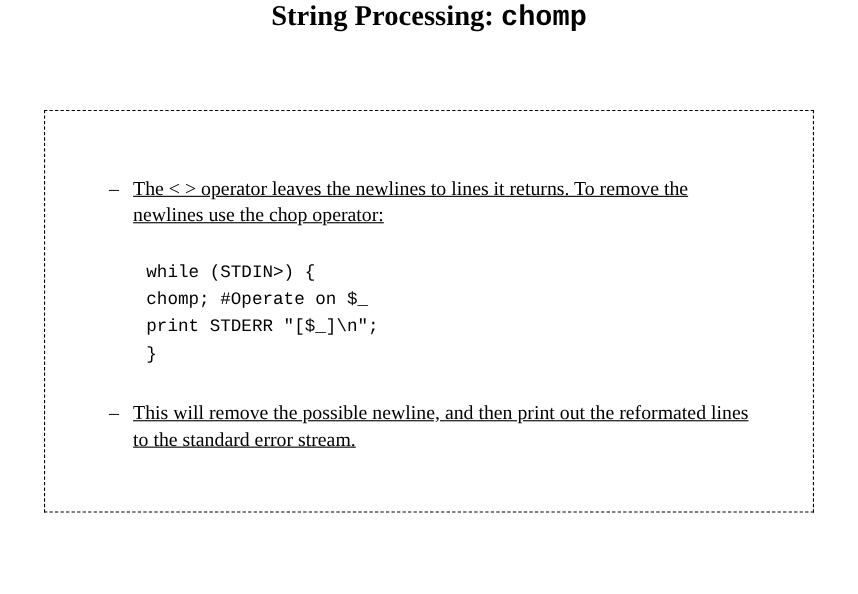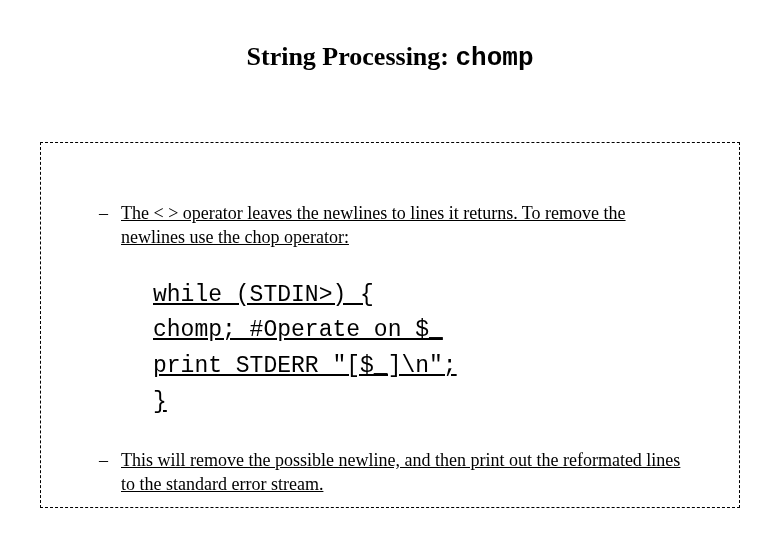--- a/index.html
+++ b/index.html
@@ -1,24 +1,24 @@
 <!DOCTYPE html>
 <html><head>
 <meta charset="utf-8">
 <style>
   * { box-sizing: border-box; margin: 0; padding: 0; }
   html, body { width: 780px; height: 540px; background: #fff; font-family: "Times New Roman", Times, serif; color: #000; }
   .slide { width: 780px; height: 540px; position: relative; padding: 0; }
-  .title { text-align: center; font-size: 26px; font-weight: bold; margin-top: 42px; }
+  .title { text-align: center; font-size: 26px; font-weight: bold; }
   .title-mono { font-family: "Courier New", Courier, monospace; font-weight: bold; }
   .box { position: absolute; left: 40px; right: 40px; top: 100px; bottom: 74px; border: 1.5px dashed #000; padding: 58px 28px 20px 28px; }
   .bullet { display: flex; font-size: 18px; line-height: 1.35; margin-left: 30px; margin-right: 20px; }
   .bullet .dash { flex: 0 0 auto; width: 22px; }
   .bullet .txt { flex: 1; text-decoration: underline; }
-  .code { font-family: "Courier New", Courier, monospace; font-size: 23px; line-height: 1.55; margin: 28px 0 28px 84px; white-space: pre; text-decoration: underline; }
+  .code { font-family: "Courier New", Courier, monospace; font-size: 16px; line-height: 1.55; margin: 28px 0 28px 64px; white-space: pre; }
 </style>
 </head>
 <body>
 
 <div class="slide">
 
   <div class="title">
     <span>String Processing: </span><span class="title-mono">chomp</span>
   </div>
 

